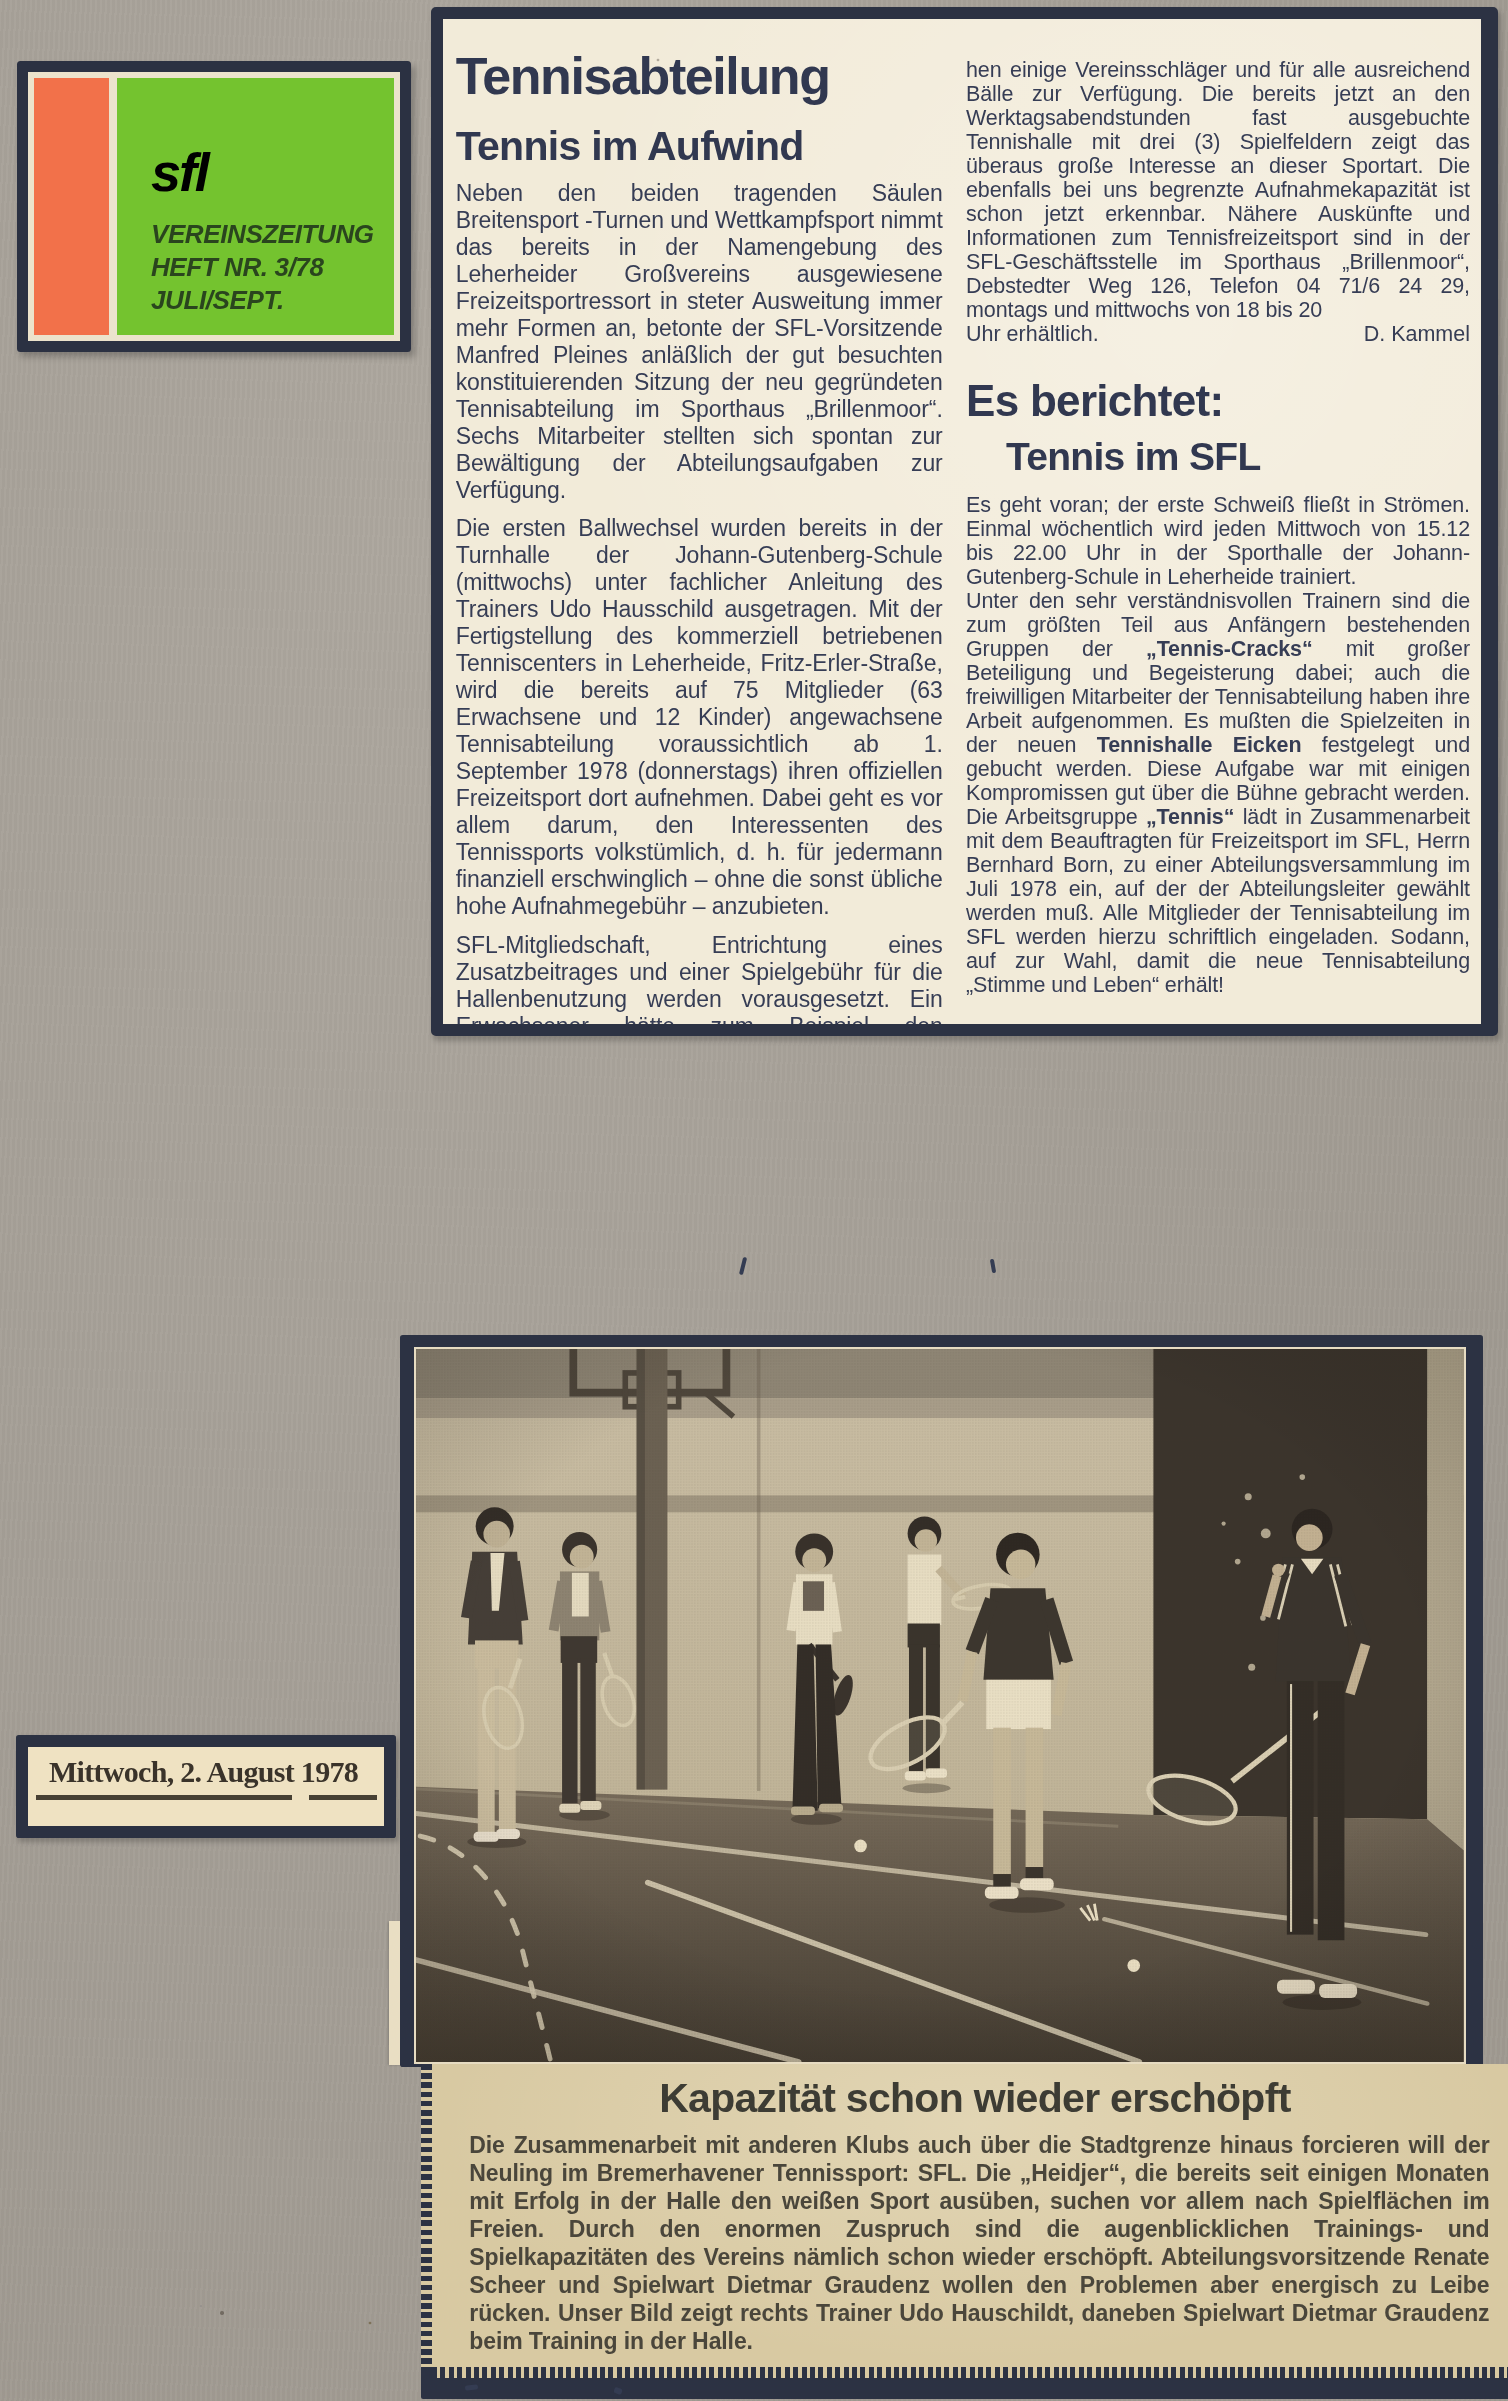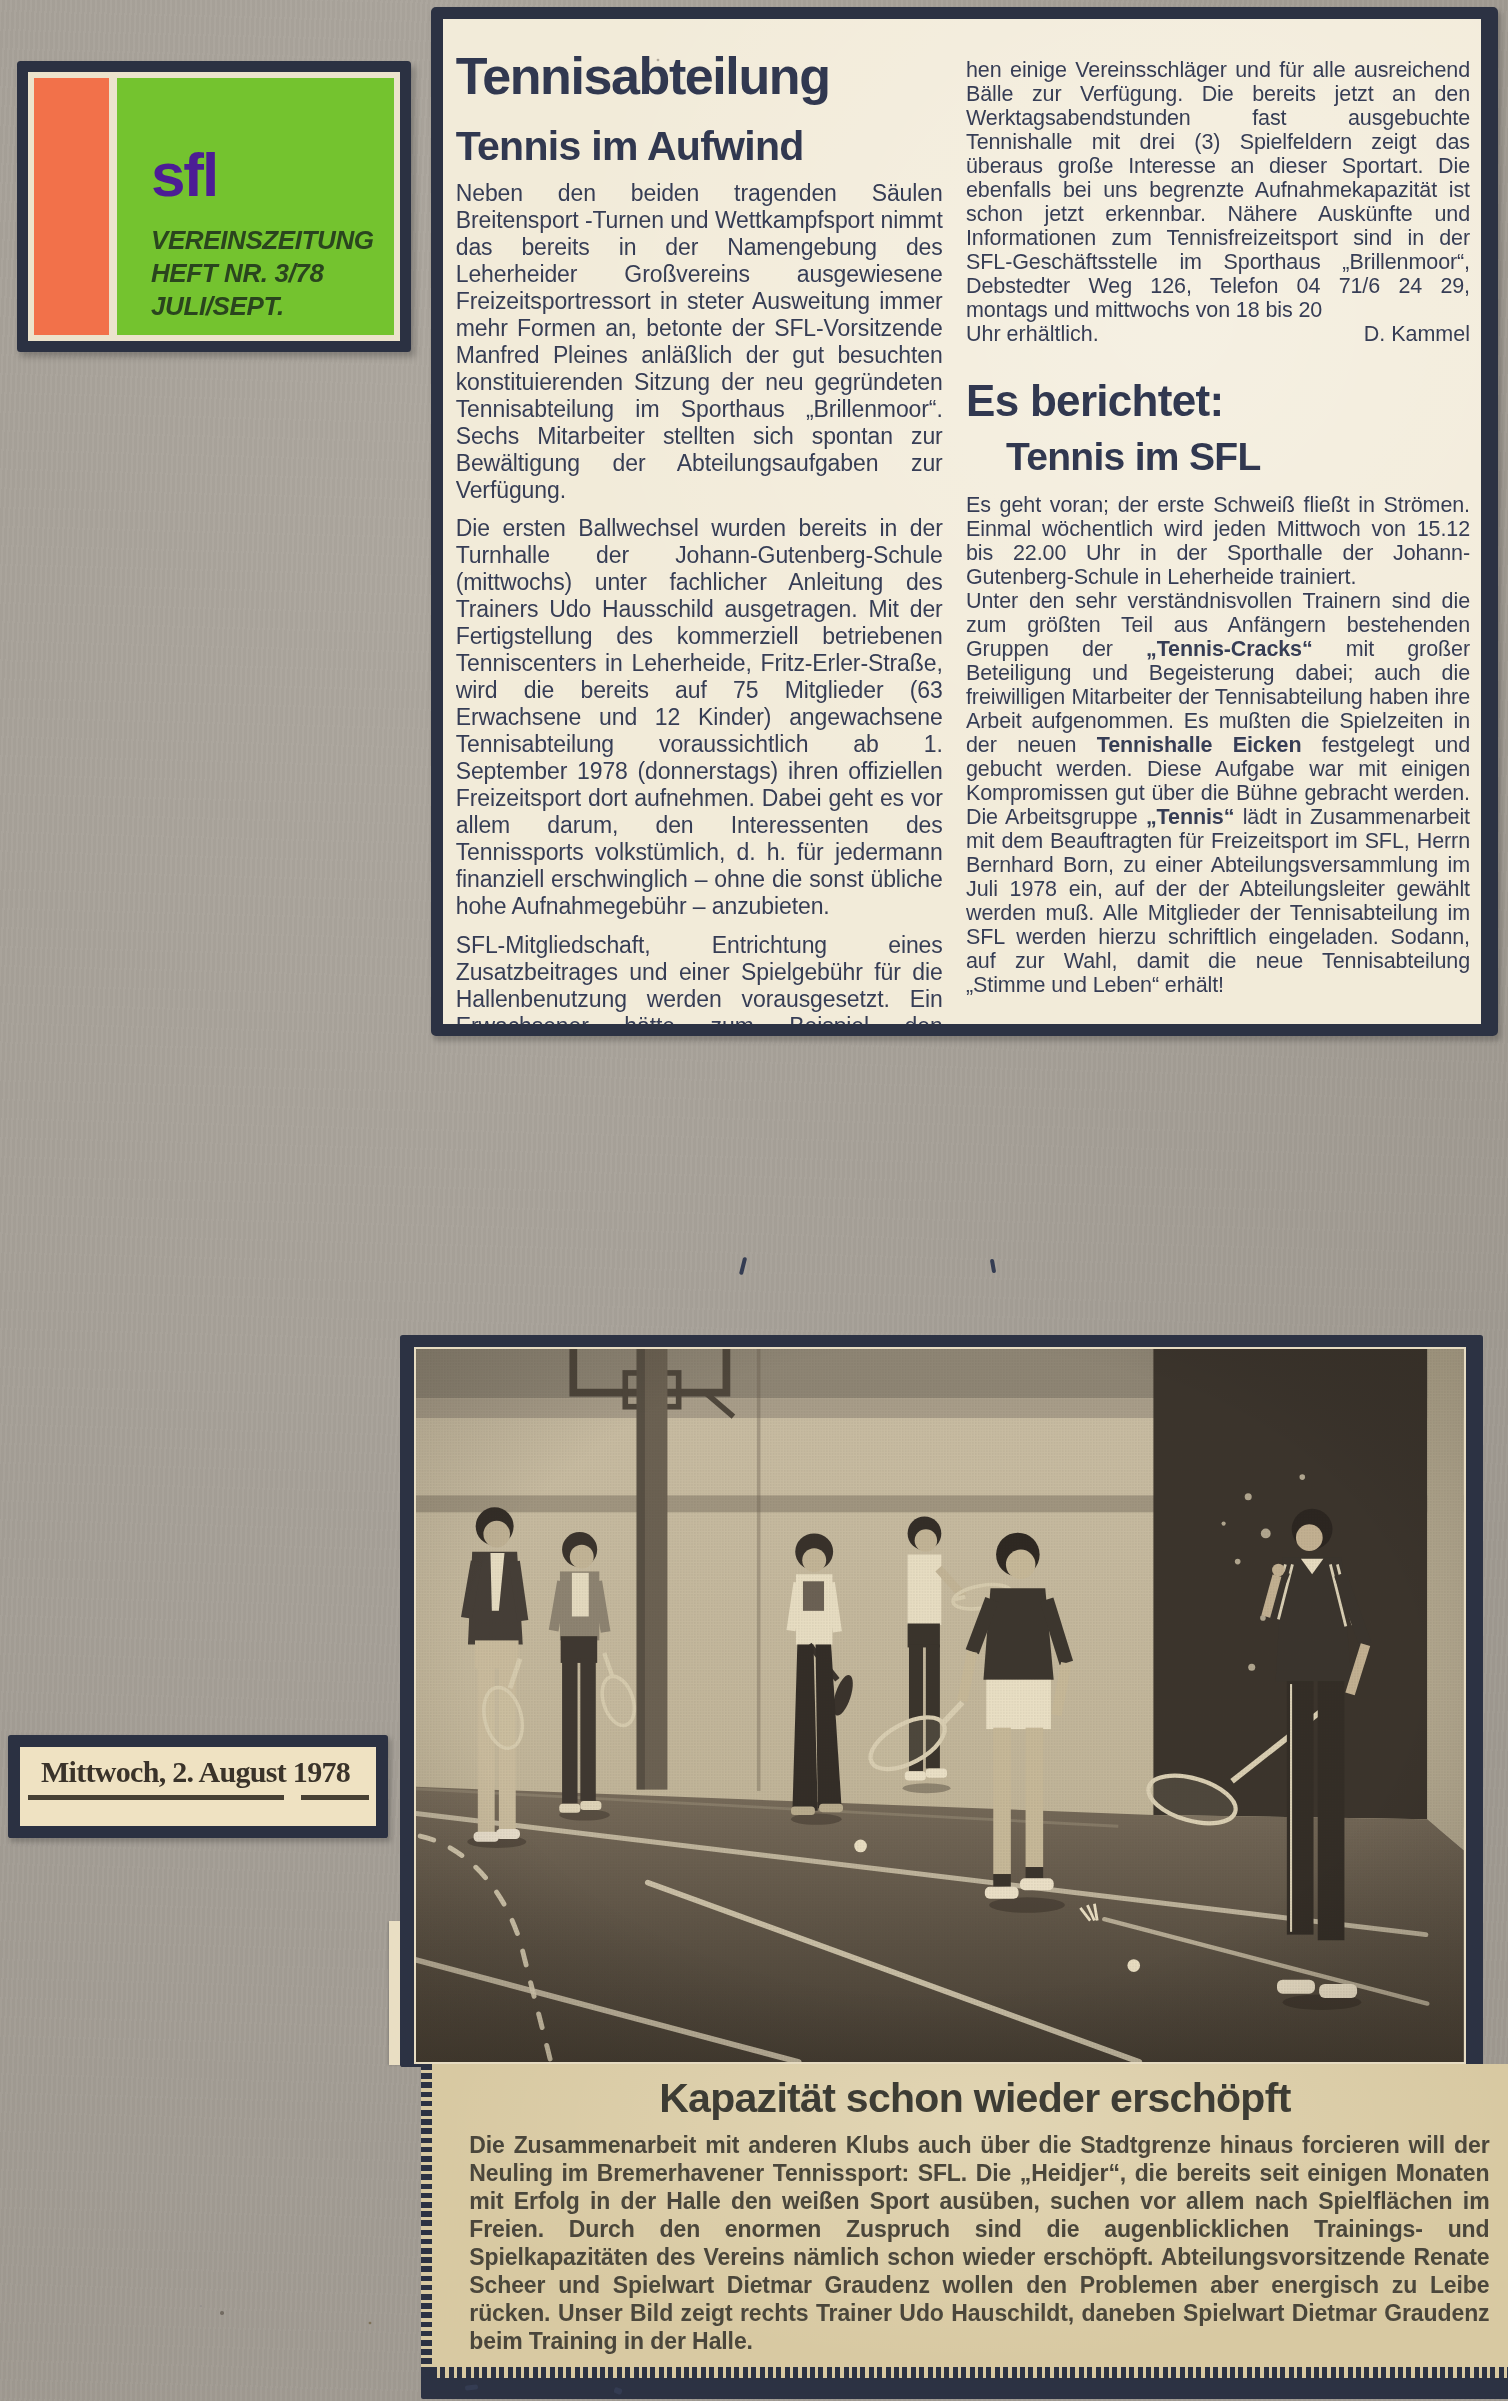--- a/index.html
+++ b/index.html
@@ -9,22 +9,22 @@
       radial-gradient(ellipse at 30% 20%, rgba(255,255,255,.06), rgba(0,0,0,.05) 80%),
       repeating-linear-gradient(93deg, rgba(255,255,255,.025) 0 2.1px, rgba(0,0,0,.02) 2.1px 5px),
       #a8a299;}
   
   .logo-card{position:absolute;left:17px;top:61px;width:394px;height:291px;
     border:11.3px solid #2b3142;border-radius:3.5px;background:#ece3cc;
     box-shadow:3.5px 5px 6.3px rgba(30,30,30,.28);display:flex;padding:5.6px;box-sizing:border-box;}
   .logo-orange{width:75px;background:#f2714a;}
   .logo-sep{width:8.4px;background:#ece3cc;}
   .logo-green{flex:1;background:#74c32f;padding:73px 0 0 34px;box-sizing:border-box;}
-  .logo-brand{font-size:62px;line-height:.78;font-weight:bold;
-    color:#4c1d95;letter-spacing:-2.1px;}
+  .logo-brand{font-size:54px;line-height:.78;font-weight:bold;font-style:italic;
+    color:#000000;letter-spacing:-2.1px;}
   .logo-masthead{margin-top:25px;font-size:26px;line-height:1.28;font-weight:bold;
     font-style:italic;color:#2a451e;letter-spacing:-0.4px;}
   
   .main-clip{position:absolute;left:431px;top:7px;width:1067px;height:1029px;
     box-sizing:border-box;border:12px solid #2c3243;border-right-width:17px;border-radius:5px;
     background:
       radial-gradient(ellipse at 70% 30%, rgba(255,255,255,.25), transparent 60%),
       #f2ebd9;
     box-shadow:2.8px 4.2px 5.6px rgba(30,30,30,.25);}
   .clip-inner{position:relative;width:100%;height:100%;overflow:hidden;}
@@ -41,21 +41,21 @@
   .lastline{display:flex;justify-content:space-between;font-size:21.5px;
     line-height:24px;color:#363d55;}
   .report-heading{margin-top:30px;font-size:44px;font-weight:bold;color:#313850;
     letter-spacing:-0.7px;}
   .report-author{margin-top:19px;font-size:26px;font-weight:bold;color:#313850;}
   .report-subheading{margin-top:9.2px;font-size:39px;font-weight:bold;color:#313850;
     letter-spacing:-0.7px;margin-left:40px;}
   .colR .p2{margin-top:13.4px;}
   .bold-inline{font-weight:bold;}
   
-  .date-stamp{position:absolute;left:8px;top:1735px;width:380px;height:103px;
+  .date-stamp{position:absolute;left:16px;top:1735px;width:380px;height:103px;
     box-sizing:border-box;border:12.7px solid #2b3142;border-radius:2.8px;background:#efe2c2;
     box-shadow:2.1px 3.5px 5px rgba(30,30,30,.25);}
   .date-text{margin:8.4px 0 0 21px;font-family:"Liberation Serif",serif;font-weight:bold;
     font-size:30px;color:#3a332a;letter-spacing:-0.7px;white-space:nowrap;}
   .date-rule{margin:5.6px 7px 0 8.4px;height:5px;
     background:linear-gradient(90deg,#474033 0 75%,transparent 75% 80%,#474033 80% 100%);}
   
   .photo-mount{position:absolute;left:400px;top:1335px;width:1083px;height:732px;
     background:#2c3243;border-radius:2.8px;}
   .photo-area{position:absolute;left:14px;top:12px;right:17px;bottom:2.8px;

